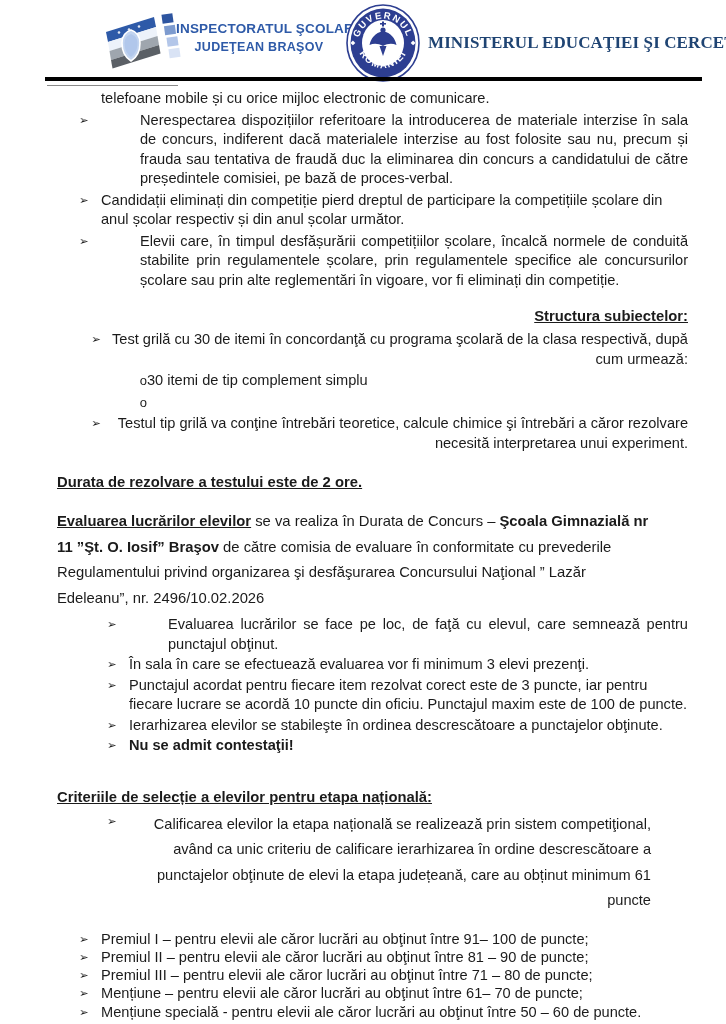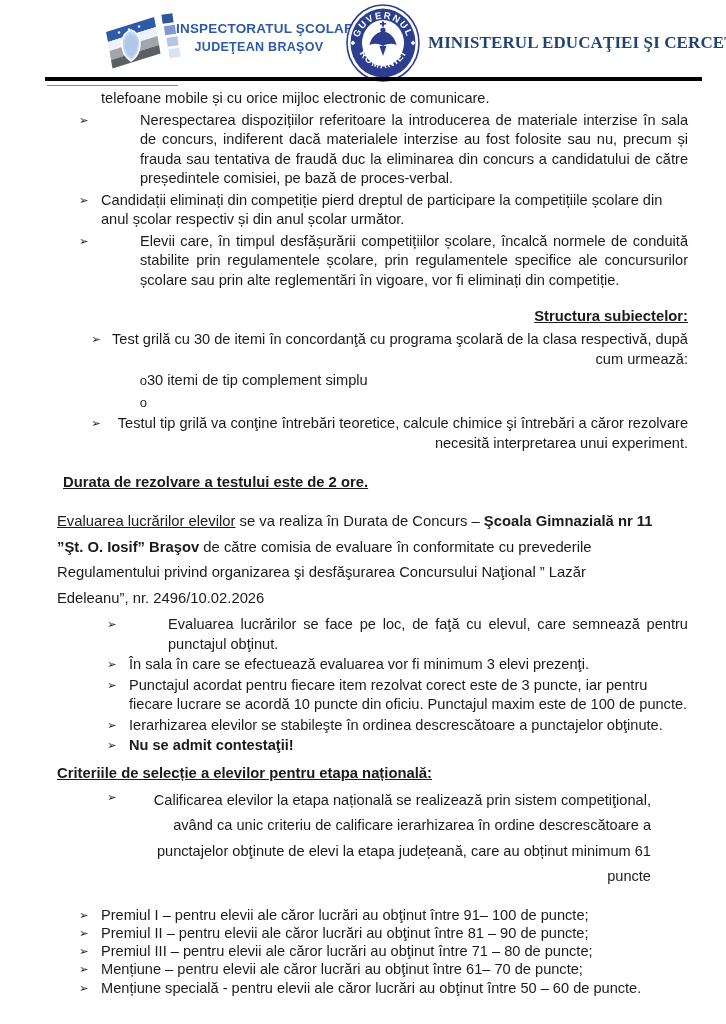--- a/index.html
+++ b/index.html
@@ -42,28 +42,28 @@
   .just p { text-align:justify;margin-left:39px; }
   .gap2 { margin-top:2px; }
 
   .h {
     font-weight:bold; text-decoration:underline;
     font-size:14.8px; line-height:19px;
   }
   .sec-structura { margin-top:17px;text-align:right; }
   .sec-structura .list { margin-top:4px; }
   .sec-structura .li { margin-top:2px; }
-  .sec-durata { margin-top:20px;margin-left:6px; }
+  .sec-durata { margin-top:20px; }
   .sec-eval { margin-top:17px; }
   .lead { font-size:14.8px; line-height:25.5px; max-width:596px; }
-  .ul-b { font-weight:normal; text-decoration:underline; }
+  .ul-b { font-weight:bold; text-decoration:underline; }
   .b { font-weight:bold; }
   .sec-eval .list { margin-top:4px; }
   .sec-eval .li { margin-top:1px; }
-  .sec-criterii { margin-top:8px; }
+  .sec-criterii { margin-top:32px; }
   .sec-criterii .li { margin-top:5px; }
   .crit-text { line-height:25.5px; max-width:522px;text-align:right; }
   .sec-diplome { margin-top:17px; }
   .sec-diplome .list { margin-top:4px; }
   .sec-diplome .li .m { line-height:17.8px; }
   .sec-diplome .li p { line-height:17.8px; }
   .sec-diplome .li { margin-top:0.5px; }
 </style>
 </head>
 <body>

